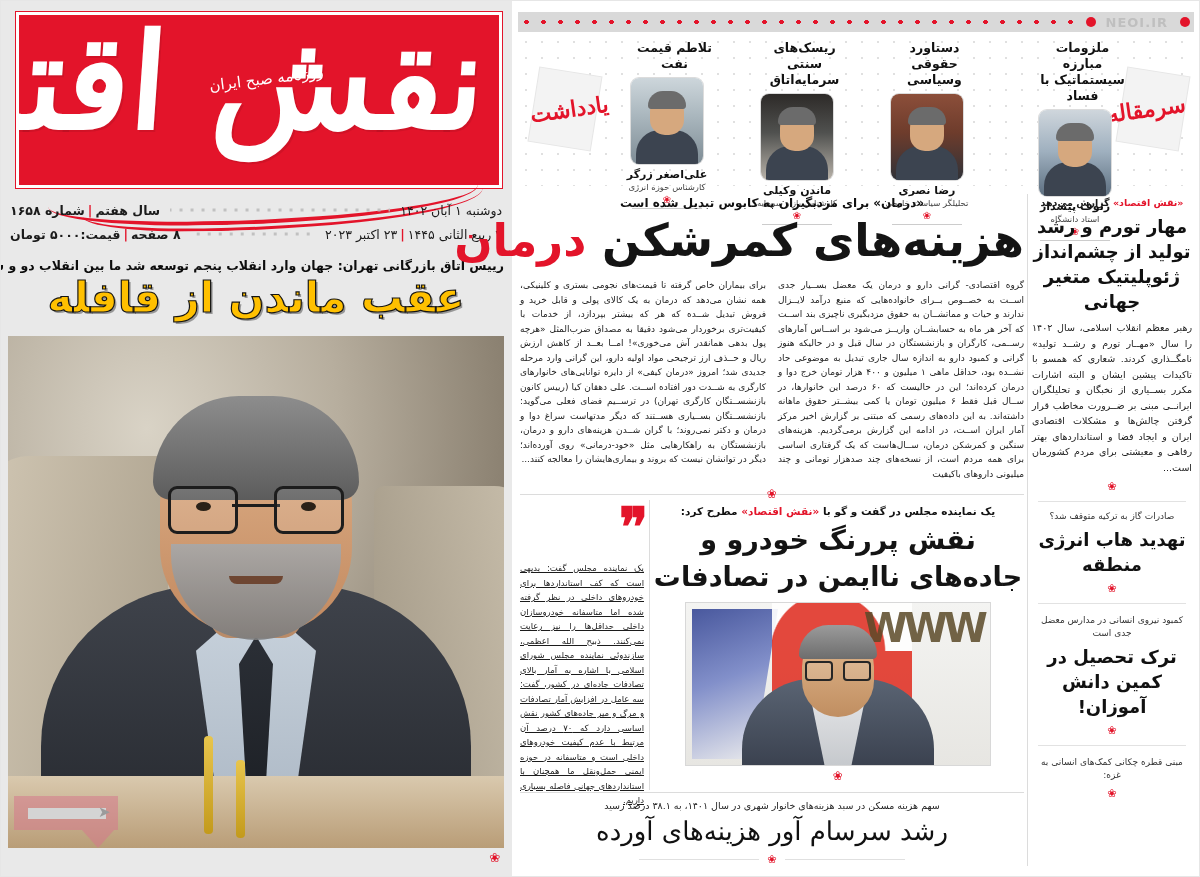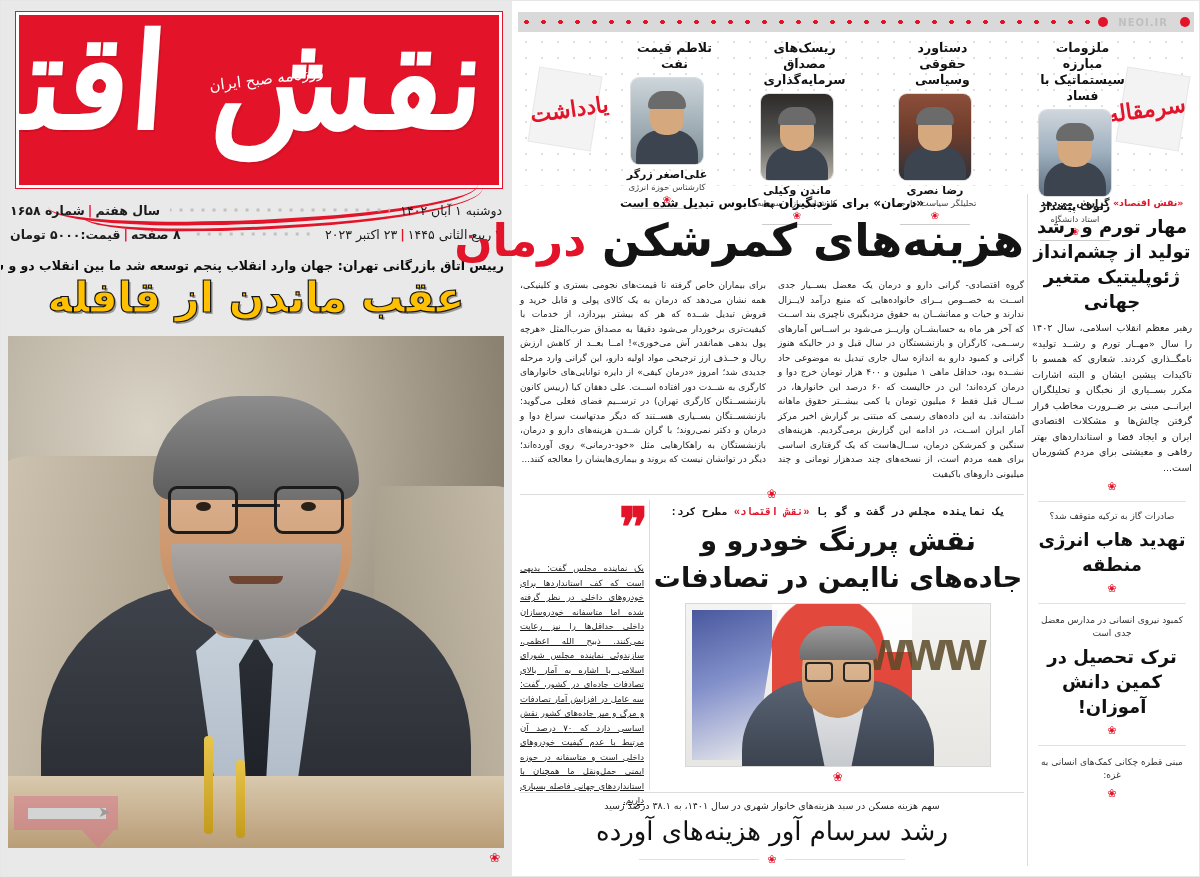--- a/index.html
+++ b/index.html
@@ -150,21 +150,21 @@
   .left-flower{position:absolute;right:12px;bottom:12px;color:#e3142a;font-size:13px;}
 
   
   .right-side{position:absolute;left:512px;top:0;width:688px;height:877px;background:#fff;}
 
   .topstrip{
     position:absolute;left:6px;top:12px;width:676px;height:20px;
     background:#d9d9d9;display:flex;align-items:center;
   }
   .neolir{
-    color:#bfbfbf;font-size:10px;font-weight:bold;letter-spacing:1px;
+    color:#bfbfbf;font-size:13px;font-weight:bold;letter-spacing:1px;
     padding:0 8px 0 6px;direction:ltr;
   }
   .strip-dots{
     flex:1;height:20px;
     background-image:radial-gradient(circle, #e3142a 2.4px, transparent 2.5px);
     background-size:17px 20px;background-position:left center;
   }
   .strip-mark{width:10px;height:10px;background:#e3142a;border-radius:50%;margin:0 4px;}
 
   .cols-band{position:absolute;left:6px;top:34px;width:676px;height:152px;
@@ -216,35 +216,35 @@
   .lead2-kick{text-align:center;font-size:12px;font-weight:bold;color:#111;}
   .lead2-head{text-align:center;font-size:45px;font-weight:bold;line-height:58px;
     color:#141414;margin-top:2px;white-space:nowrap;}
   .lead2-head .red{color:#e3142a;}
   .lead2-body{display:flex;gap:12px;margin-top:8px;direction:rtl;}
   .lead2-body .c{flex:1;font-size:9px;line-height:14.5px;color:#1c1c1c;text-align:justify;}
   .lead2-flower{text-align:center;color:#e3142a;font-size:12px;margin-top:6px;}
 
   
   .story2{position:absolute;right:176px;top:505px;width:372px;}
-  .story2-kick{text-align:center;font-size:10.5px;font-weight:bold;color:#111;font-family:Liberation Mono, monospace;}
+  .story2-kick{text-align:center;font-size:10.5px;font-weight:bold;color:#111;}
   .story2-kick .red{color:#e3142a;}
   .story2-head{text-align:center;font-size:27px;font-weight:bold;color:#141414;
     line-height:37px;margin-top:4px;}
   .story2-photo{margin:8px auto 0;width:304px;height:162px;position:relative;
     overflow:hidden;box-shadow:0 0 0 1px #d8d8d8;background:#eee;}
   .s2-bg{position:absolute;inset:0;background:linear-gradient(180deg,#f4f4f2,#e7e6e2);}
   .s2-flagG{position:absolute;left:6px;top:6px;width:86px;height:150px;
     background:linear-gradient(160deg,#2b3d8f 0%,#6f7fc4 45%,#f0f0f0 100%);
     clip-path:polygon(0 0,100% 0,72% 100%,0 100%);opacity:.85;}
   .s2-flagR{position:absolute;left:86px;top:0;width:140px;height:170px;
     background:radial-gradient(circle at 40% 28%, #e23a2e 0 38%, transparent 39%),
                linear-gradient(180deg,#fff 0 28%,#e23a2e 28% 74%,#d6d6d6 74% 100%);
     opacity:.92;}
-  .s2-www{position:absolute;right:6px;top:29px;color:#5b4a28;font-size:40px;
+  .s2-www{position:absolute;right:6px;top:2px;color:#5b4a28;font-size:40px;
     font-weight:bold;letter-spacing:-4px;direction:ltr;opacity:.85;}
   .s2-suit{position:absolute;left:50%;bottom:0;transform:translateX(-50%);
     width:192px;height:86px;background:linear-gradient(180deg,#5a6473,#3b4250);border-radius:70px 70px 0 0;}
   .s2-shirt{position:absolute;left:50%;bottom:0;transform:translateX(-50%);
     width:52px;height:74px;background:linear-gradient(180deg,#e5e6e8,#c6c9cd);
     clip-path:polygon(50% 0,100% 18%,76% 100%,24% 100%,0 18%);}
   .s2-head{position:absolute;left:50%;top:28px;transform:translateX(-50%);
     width:72px;height:86px;background:linear-gradient(180deg,#e3b98f,#c08e61);border-radius:36px;}
   .s2-hair{position:absolute;left:50%;top:22px;transform:translateX(-50%);
     width:78px;height:34px;background:linear-gradient(180deg,#9b9b9b,#6d6d6d);border-radius:39px 39px 6px 6px;}
@@ -360,36 +360,36 @@
             <div class="ph-body"></div>
             <div class="ph-face"></div>
             <div class="ph-hair"></div>
         </div>
         <div class="cname">رئوف پیشدار</div>
         <div class="crole">استاد دانشگاه</div>
         <div class="cflower">❀</div>
         <div class="cline"></div>
       </div>
 
-      <div class="colm" style="right:204px;">
+      <div class="colm" style="right:212px;">
         <div class="ctitle">دستاورد حقوقی وسیاسی</div>
         <div class="cphoto">
           <div class="ph-b"></div>
             <div class="ph-body"></div>
             <div class="ph-face"></div>
             <div class="ph-hair"></div>
         </div>
         <div class="cname">رضا نصری</div>
         <div class="crole">تحلیلگر سیاست خارجی</div>
         <div class="cflower">❀</div>
         <div class="cline"></div>
       </div>
 
       <div class="colm" style="right:342px;">
-        <div class="ctitle">ریسک‌های مصداق سرمایه‌گذاری</div>
+        <div class="ctitle">ریسک‌های سنتی سرمایه‌اتاق</div>
         <div class="cphoto">
           <div class="ph-c"></div>
             <div class="ph-body"></div>
             <div class="ph-face"></div>
             <div class="ph-hair"></div>
         </div>
         <div class="cname">ماندن وکیلی</div>
         <div class="crole">کارشناس بازار سرمایه</div>
         <div class="cflower">❀</div>
         <div class="cline"></div>

